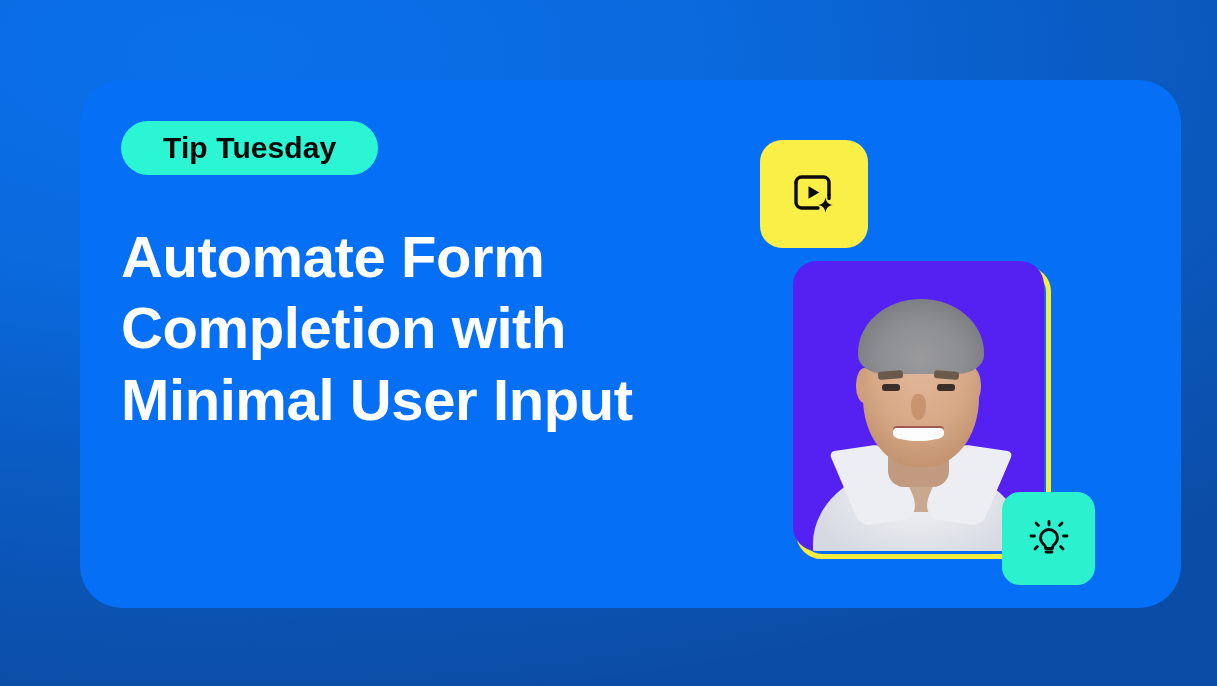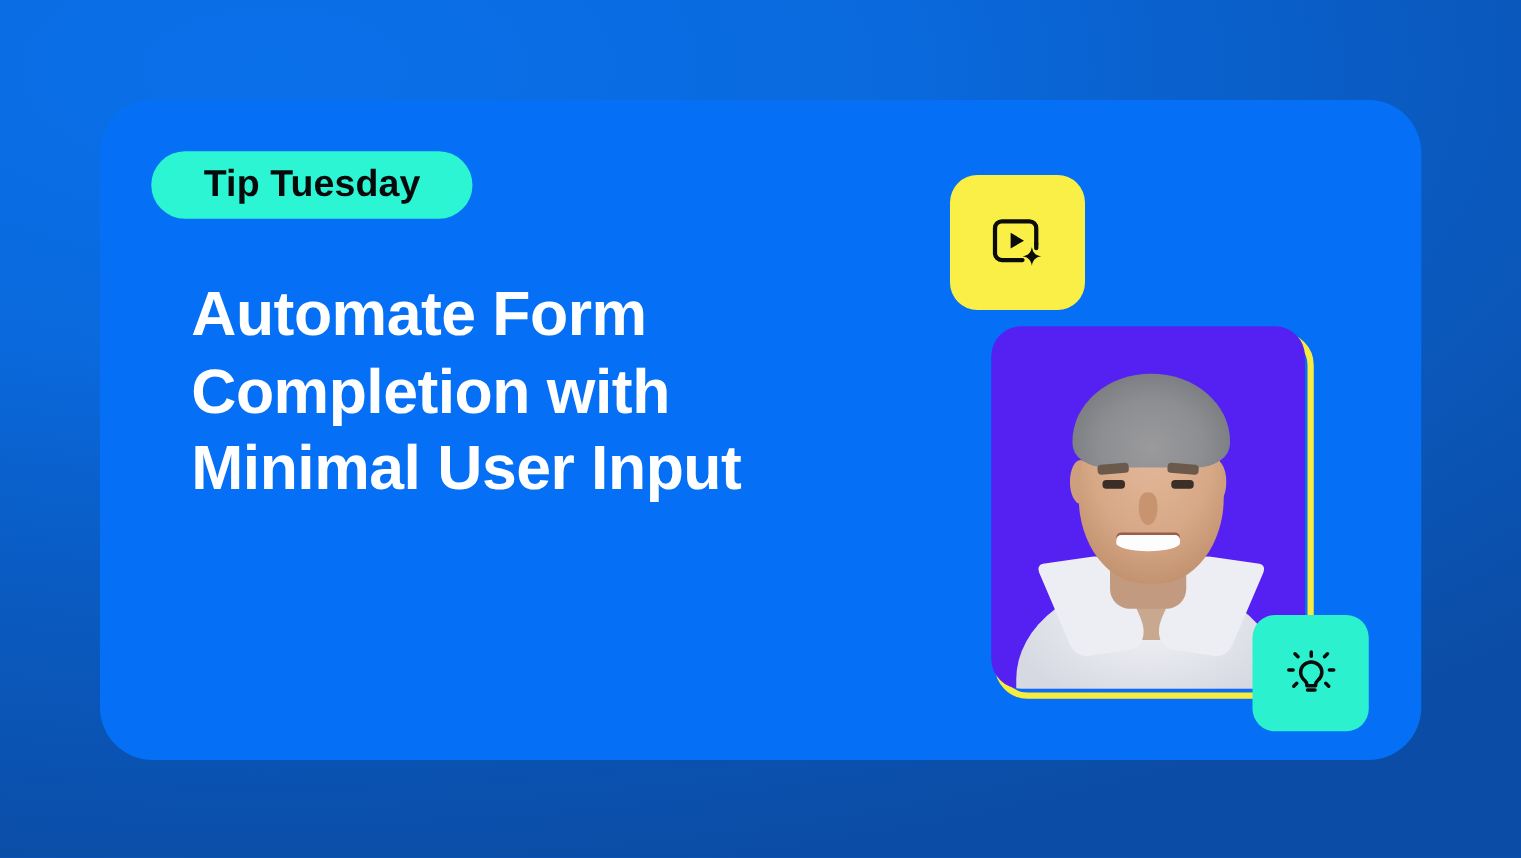--- a/index.html
+++ b/index.html
@@ -28,20 +28,21 @@
 
   
   .card {
     position: absolute;
     left: 80px;
     top: 80px;
     width: 1057px;
     height: 528px;
     background: #0570f5;
     border-radius: 42px;
+    padding-left: 44px;
   }
 
   
   .content {
     position: absolute;
     left: 41px;
     top: 41px;
     width: 660px;
   }
 
@@ -59,27 +60,26 @@
     font-size: 30px;
     font-weight: 700;
     color: #07090b;
     letter-spacing: 0.1px;
     line-height: 1;
     white-space: nowrap;
   }
 
   .headline {
     margin-top: 46px;
-    font-size: 50px;
+    font-size: 58px;
     font-weight: 700;
     color: #ffffff;
     line-height: 1.23;
     letter-spacing: -0.4px;
     white-space: pre-line;
-    margin-left: 32px;
   }
 
   .attribution {
     margin-top: 52px;
     font-size: 25px;
     font-weight: 700;
     color: #3df2d0;
     letter-spacing: -0.1px;
     white-space: nowrap;
   }

